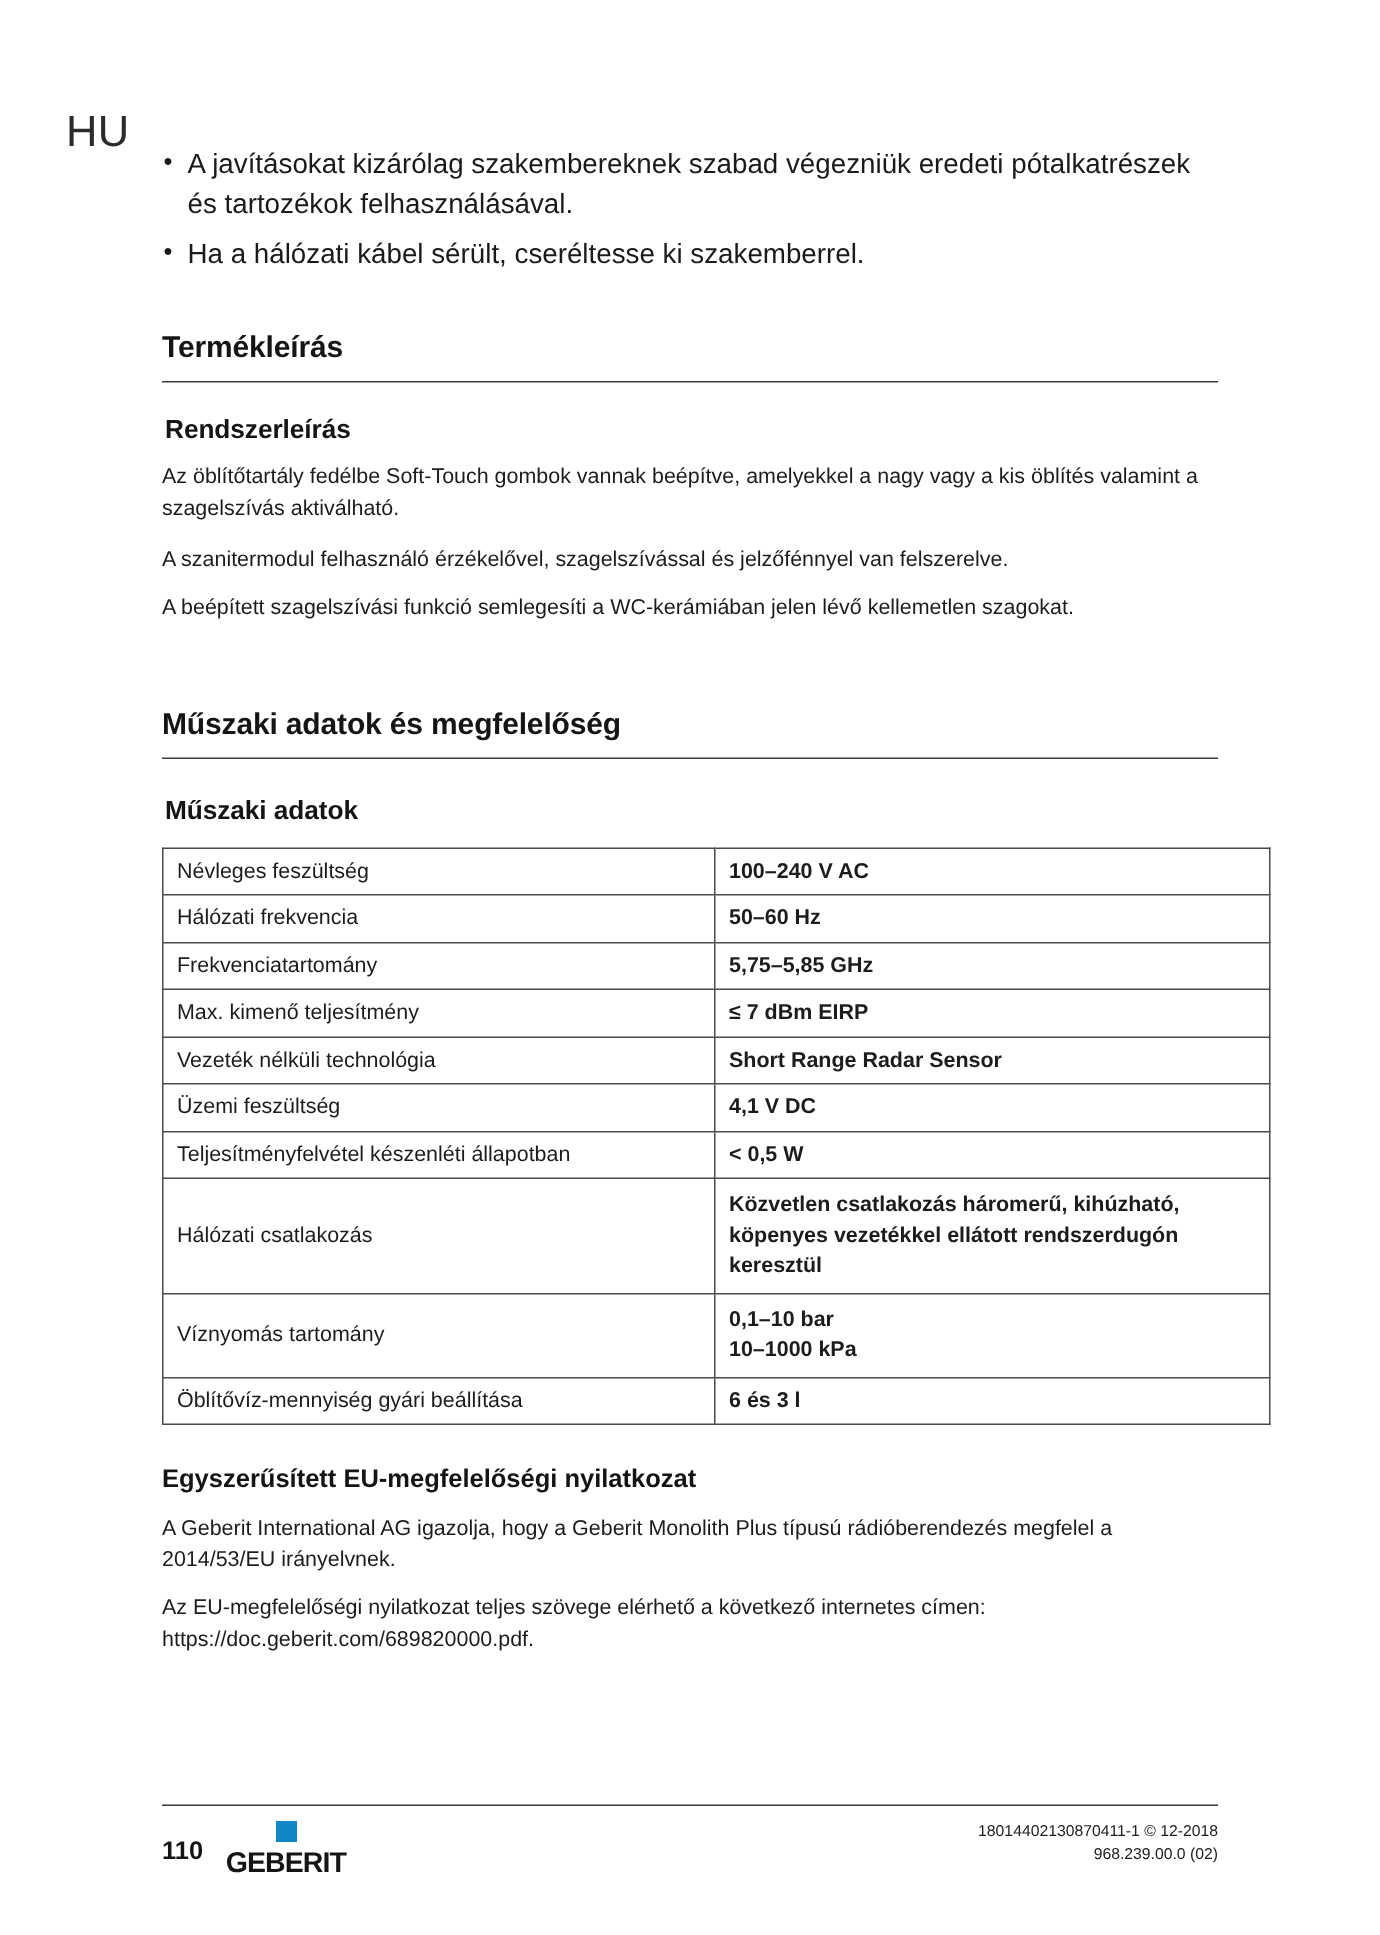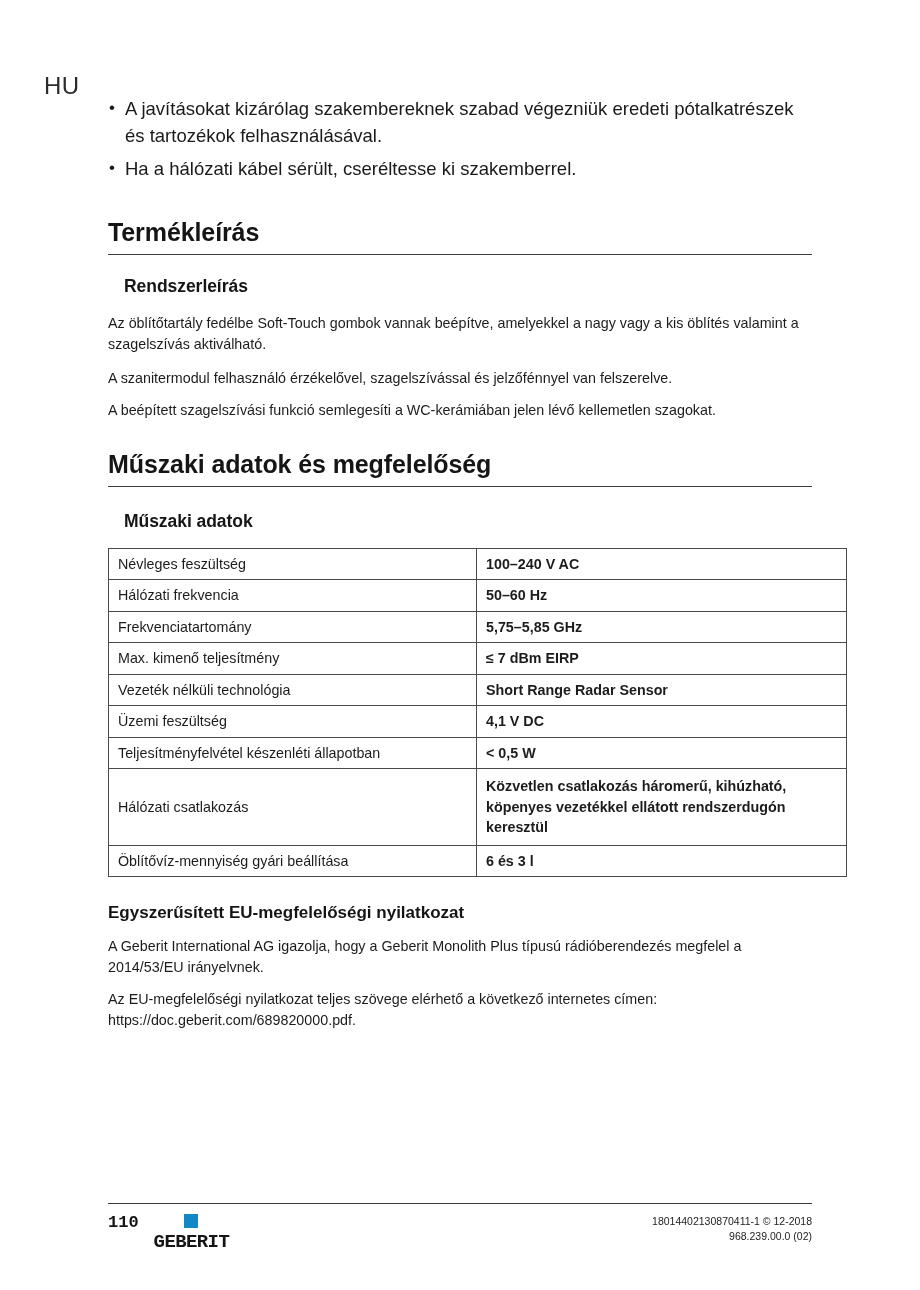--- a/index.html
+++ b/index.html
@@ -21,21 +21,21 @@
     width: 920px;
     height: 1290px;
     overflow: hidden;
   }
 
   
   .lang-marker {
     position: absolute;
     left: 44px;
     top: 74px;
-    font-size: 24px;
+    font-size: 29px;
     font-weight: 400;
     color: #2b2b2b;
     letter-spacing: 0.3px;
     line-height: 1;
   }
 
   
   .content {
     position: absolute;
     left: 108px;
@@ -60,36 +60,36 @@
   .bullet-item:before {
     content: "•";
     position: absolute;
     left: 1px;
     top: -1px;
     font-size: 17px;
   }
 
   
   .h1 {
-    font-size: 25px;
+    font-size: 20px;
     font-weight: bold;
     line-height: 30px;
     margin: 0;
     padding: 0 0 7px 0;
     border-bottom: 1.4px solid #3b3b3b;
     color: #151515;
     letter-spacing: -0.1px;
   }
   .h1-wrap { margin-top: 34px; }
-  .h1-wrap.second { margin-top: 28px; }
+  .h1-wrap.second { margin-top: 52px; }
 
   .h2 {
     font-size: 17.5px;
     font-weight: bold;
-    margin: 16px;
+    margin: 2px;
     color: #151515;
     letter-spacing: -0.05px;
   }
   .h2-wrap { margin-top: 21px; }
   .h2-wrap.tight { margin-top: 24px; }
 
   .h3 {
     font-size: 17px;
     font-weight: bold;
     margin: 0;
@@ -135,22 +135,22 @@
     top: 1203px;
     width: 704px;
     border-top: 1.4px solid #3b3b3b;
     padding-top: 10px;
     display: flex;
     align-items: flex-start;
     justify-content: space-between;
   }
   .footer-left {
     display: flex;
+    align-items: center;
     gap: 15px;
-    font-family: Liberation Mono, monospace;
   }
   .page-number {
     font-size: 17px;
     font-weight: bold;
     color: #151515;
     line-height: 1;
   }
   .logo {
     display: flex;
     align-items: center;
@@ -236,20 +236,27 @@
           <td class="col-label">Üzemi feszültség</td>
           <td class="col-value">4,1 V DC</td>
         </tr>
         <tr>
           <td class="col-label">Teljesítményfelvétel készenléti állapotban</td>
           <td class="col-value">&lt; 0,5 W</td>
         </tr>
         <tr class="tall">
           <td class="col-label">Hálózati csatlakozás</td>
           <td class="col-value">Közvetlen csatlakozás háromerű, kihúzható, köpenyes vezetékkel ellátott rendszerdugón keresztül</td>
+        </tr>
+        <tr class="tall">
+          <td class="col-label">Víznyomás tartomány</td>
+          <td class="col-value">
+            <span class="cellline">0,1–10 bar</span>
+            <span class="cellline">10–1000 kPa</span>
+          </td>
         </tr>
         <tr>
           <td class="col-label">Öblítővíz-mennyiség gyári beállítása</td>
           <td class="col-value">6 és 3 l</td>
         </tr>
       </tbody>
     </table>
 
     <div class="eu-block">
       <h3 class="h3">Egyszerűsített EU-megfelelőségi nyilatkozat</h3>

